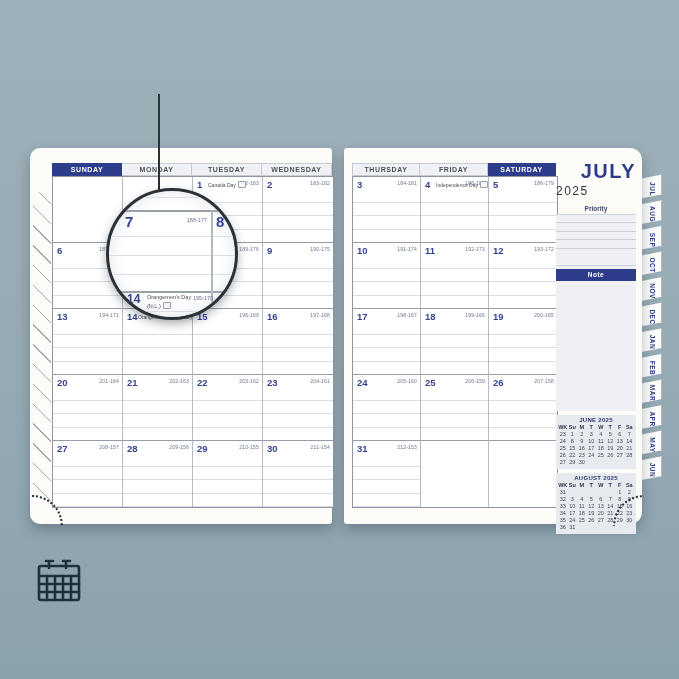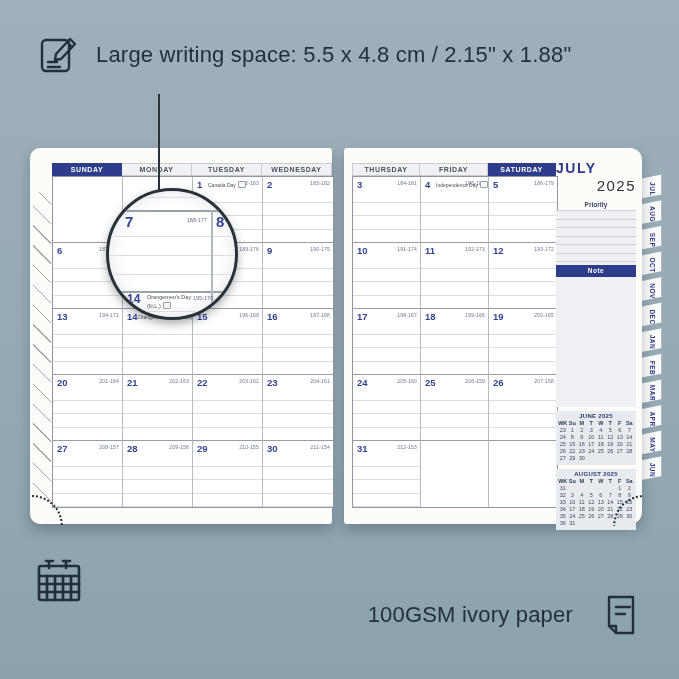--- a/index.html
+++ b/index.html
@@ -35,22 +35,22 @@
   .g4 .cell:nth-child(n+17){border-bottom:none;}
   .g3 .cell:nth-child(n+13){border-bottom:none;}
   .day-num{position:absolute;left:4px;top:2px;font-size:9.5px;font-weight:bold;color:#36438f;}
   .day-count{position:absolute;right:3px;top:3px;font-size:5px;color:#6b7390;letter-spacing:.2px;}
   .holiday{position:absolute;left:15px;top:4px;font-size:5px;color:#4a4f58;display:flex;gap:2px;align-items:center;white-space:nowrap;}
   .hbox{display:inline-block;width:6px;height:5px;border:1px solid #9aa0a8;border-radius:1px;background:#f4f5f7;}
   .lines{position:absolute;left:0;right:0;top:13px;bottom:0;
     background:repeating-linear-gradient(to bottom,transparent 0 12.2px,#d9dce2 12.2px 13.2px);}
   
   .sidebar{position:absolute;left:212px;top:6px;width:80px;height:352px;}
-  .month-title{text-align:left;font-size:14px;font-weight:bold;color:#2c3b8a;letter-spacing:1.5px;margin-top:6px;}
-  .year{text-align:right;font-size:15px;color:#2e3440;letter-spacing:1.5px;margin-top:1px;}
+  .month-title{text-align:right;font-size:20px;font-weight:bold;color:#2c3b8a;letter-spacing:1.5px;margin-top:6px;}
+  .year{text-align:left;font-size:12px;color:#2e3440;letter-spacing:1.5px;margin-top:1px;}
   .priority-label{text-align:center;font-size:6.5px;font-weight:bold;color:#3c466f;margin-top:7px;padding-bottom:2px;}
   .priority-lines{height:54px;border-top:1px solid #ccd1da;
     background:repeating-linear-gradient(to bottom,#eef0f4 0 7.5px,#ccd1da 7.5px 8.5px);}
   .note-banner{height:12px;background:#2d3c8b;color:#fff;font-size:6.5px;font-weight:bold;text-align:center;line-height:12px;letter-spacing:.5px;}
   .note-area{height:130px;background:#eef0f4;}
   .mini{margin-top:4px;background:#e7eaef;padding:2px 2px 3px;}
   .mini-title{text-align:center;font-size:6px;font-weight:bold;color:#2c3a72;letter-spacing:.3px;margin-bottom:1px;}
   .mini-grid{display:grid;grid-template-columns:repeat(8,1fr);}
   .mini-cell{font-size:5.5px;color:#414a5c;text-align:center;line-height:7px;height:7px;}
   .mini-h{font-weight:bold;color:#2f3850;}
@@ -80,29 +80,20 @@
   .corner-dots{position:absolute;width:58px;height:58px;border:2.5px dotted #21303b;border-radius:50%;z-index:3;}
   .corner-left{left:1px;top:495px;clip-path:polygon(50% 0,100% 0,100% 50%,50% 50%);}
   .corner-right{left:613px;top:495px;clip-path:polygon(0 0,50% 0,50% 50%,0 50%);}
   svg{display:block;}
 </style>
 </head>
 <body>
 
 <div class="stage">
 
-  <div class="anno anno-top">
-    <svg width="46" height="46" viewBox="0 0 46 46" fill="none" stroke="#20313c" stroke-width="2.4" stroke-linecap="round" stroke-linejoin="round">
-      <rect x="6" y="8" width="27" height="31" rx="4"></rect>
-      <path d="M12 30 h9 M12 35 h12"></path>
-      <path d="M20 22 L34 7 l5 5 L25 27 l-6 1 z"></path>
-      <path d="M31 10 l5 5"></path>
-    </svg>
-    <span class="txt">Large writing space: 5.5 x 4.8 cm / 2.15" x 1.88"</span>
-  </div>
   <div class="connector"></div>
 
   <div class="page page-left">
     <div class="hatch"></div>
     <div class="ghead left-head">
       <div class="hcell hl">SUNDAY</div>
       <div class="hcell">MONDAY</div>
       <div class="hcell">TUESDAY</div>
       <div class="hcell">WEDNESDAY</div>
     </div>
@@ -482,22 +473,14 @@
 
   <div class="anno anno-bl">
     <svg width="50" height="50" viewBox="0 0 50 50" fill="none" stroke="#20313c" stroke-width="2.6" stroke-linecap="round" stroke-linejoin="round">
       <path d="M15 5 v7 M32 5 v7 M12 5 h7 M29 5 h7"></path>
       <rect x="5" y="10" width="40" height="34" rx="2"></rect>
       <path d="M5 20 h40 M5 28 h40 M5 36 h40"></path>
       <path d="M13 20 v24 M21 20 v24 M29 20 v24 M37 20 v24"></path>
     </svg>
   </div>
 
-  <div class="anno anno-br">
-    <span class="txt">100GSM ivory paper</span>
-    <svg width="46" height="46" viewBox="0 0 46 46" fill="none" stroke="#20313c" stroke-width="2.4" stroke-linecap="round" stroke-linejoin="round">
-      <path d="M12 5 h24 v36 h-17 l-7 -7 z"></path>
-      <path d="M12 34 h7 v7"></path>
-      <path d="M19 15 h14 M19 22 h9"></path>
-    </svg>
-  </div>
 
 </div>
 
 </body></html>

